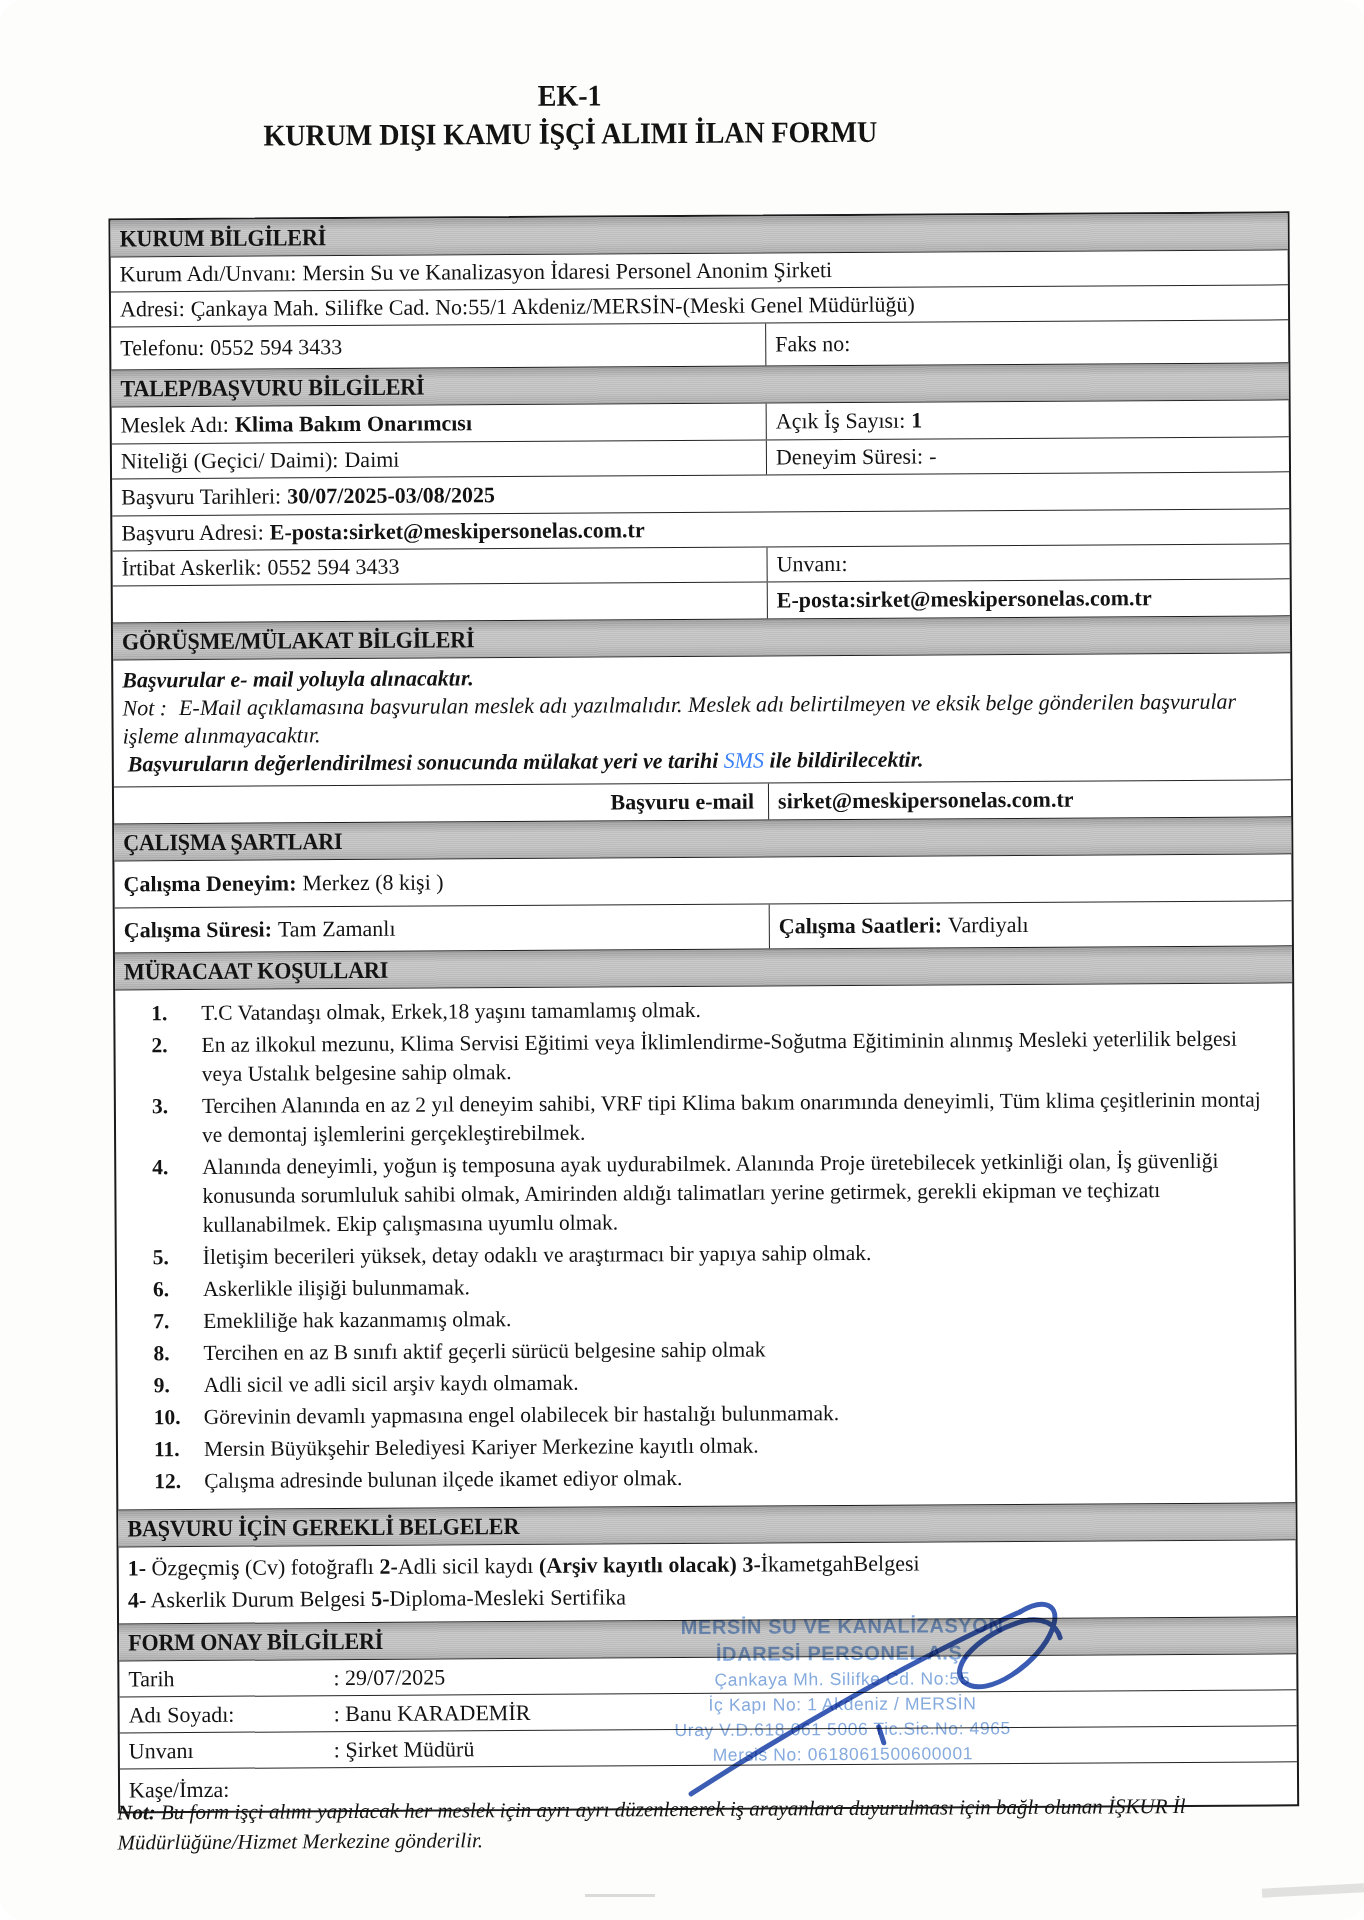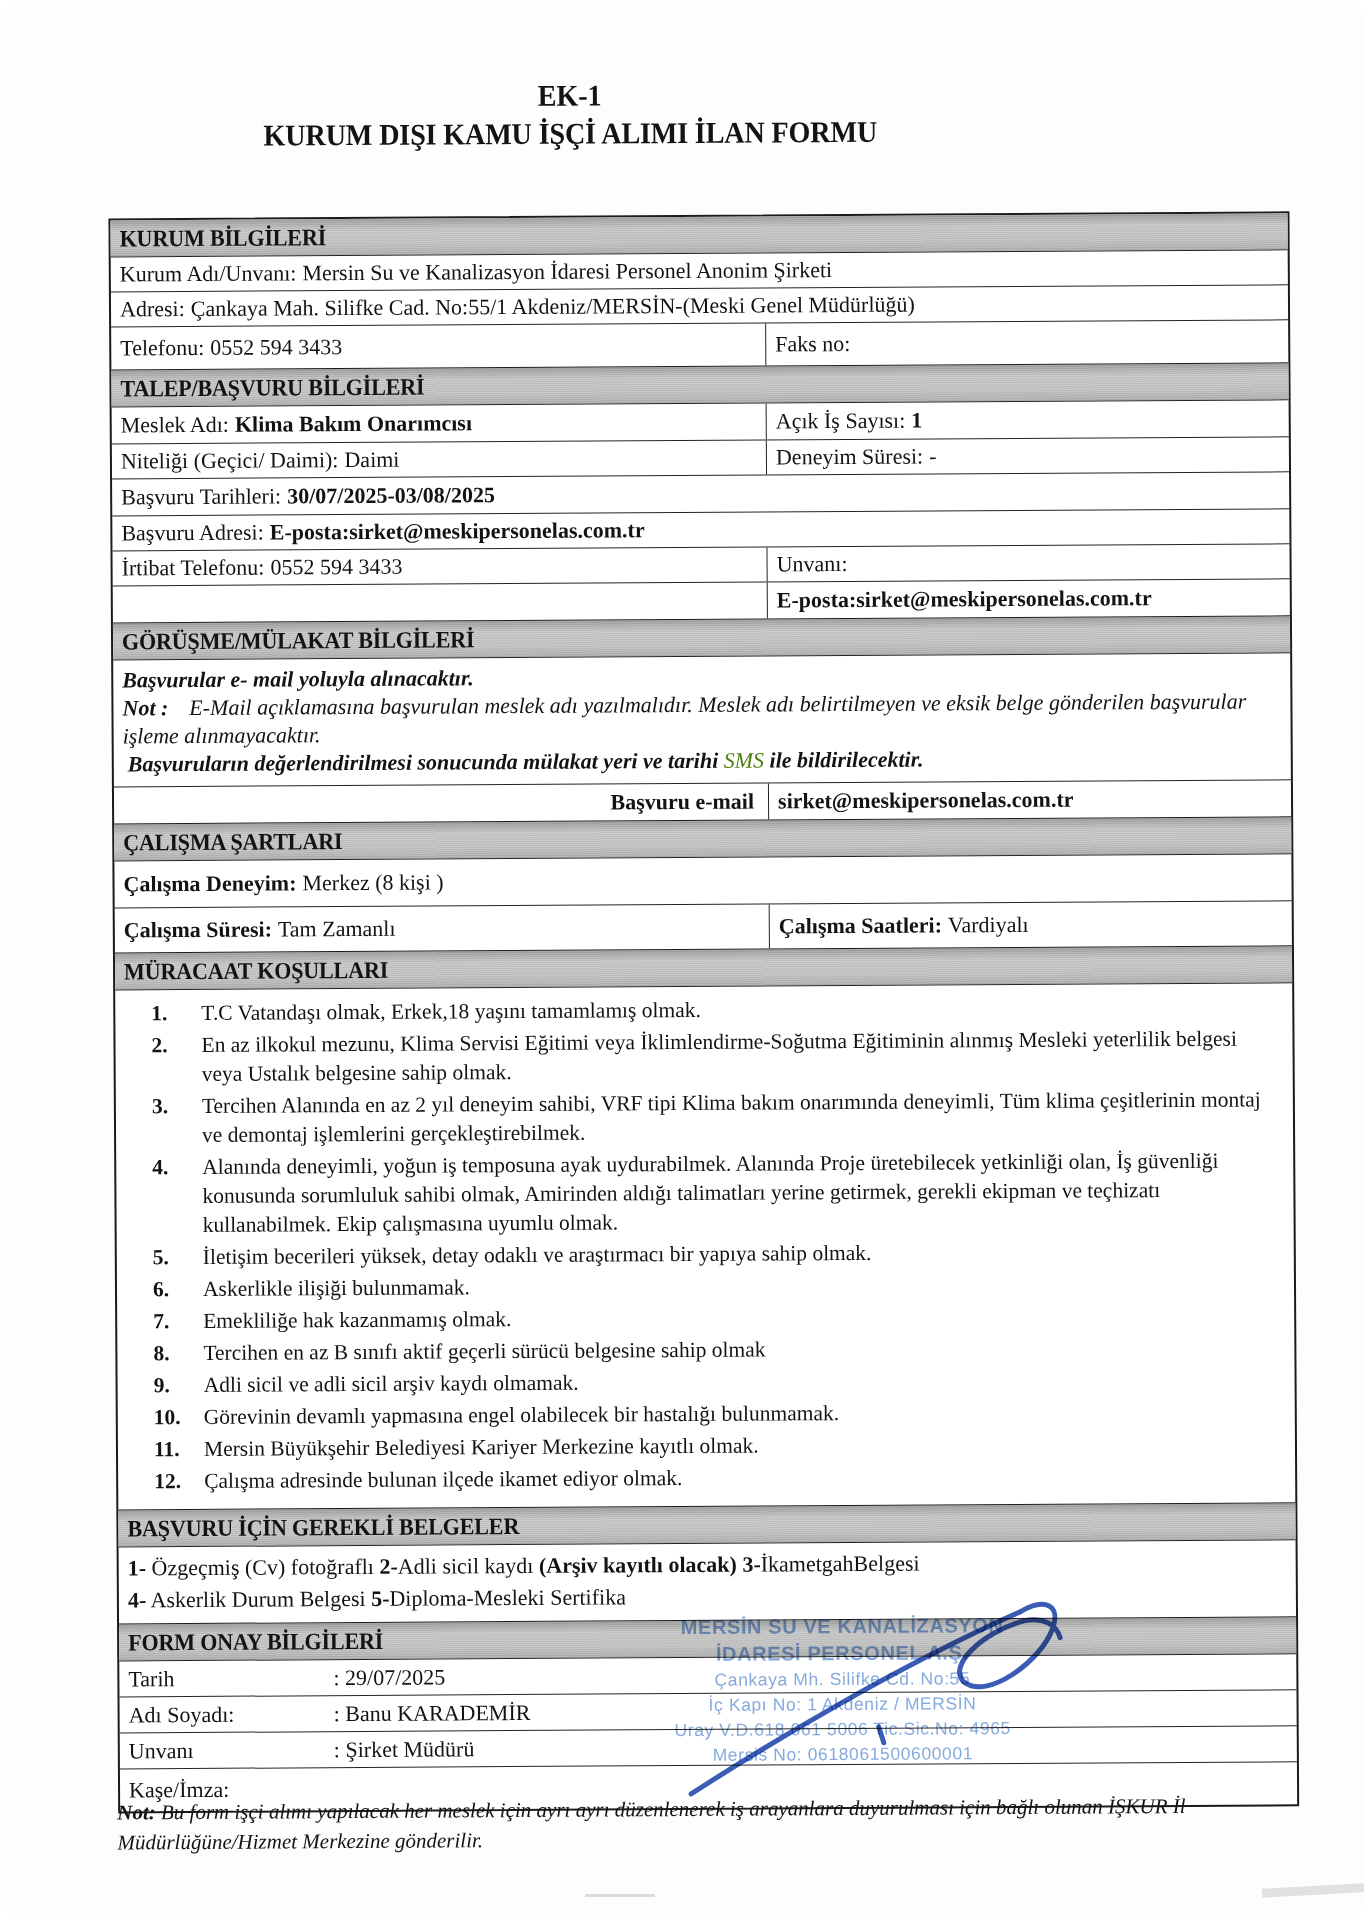--- a/index.html
+++ b/index.html
@@ -31,21 +31,21 @@
   .cr { flex:1; border-left:1.6px solid #242424; min-height:inherit;
         display:flex; align-items:center; }
   .h42 { min-height:42px; } .h46 { min-height:46px; } .h44 { min-height:44px; } .h36 { min-height:36px; }
   .b { font-weight:bold; }
   .lab { margin-right:6px; }
 
   
   .freeblock { border-top:1.6px solid #242424; padding:6px 12px 8px 9px; font-size:22px; }
   .fb-line1 { font-weight:bold; font-style:italic; line-height:28px; }
   .fb-not   { font-style:italic; line-height:28px; }
-  .fb-not .nlab { font-weight:bold; margin-right:21px; }
+  .fb-not .nlab { font-weight:normal; margin-right:12px; }
   .fb-sms   { font-weight:bold; font-style:italic; line-height:28px; padding-left:5px; }
   .email-row .cl { text-align:right; font-weight:bold; padding-right:14px; }
   .email-row .cr { font-weight:bold; }
 
   
   .mk-block { border-top:1.6px solid #242424; padding:9px 30px 10px 0; }
   .mk-item { display:flex; font-size:21.5px; line-height:29px; margin-bottom:3px; }
   .mk-num { flex:none; width:50px; margin-left:36px; font-weight:bold; }
   .mk-text { flex:1; }
 
@@ -148,21 +148,21 @@
       </div>
 
       <div class="row">
         <div class="cell">
           <span class="lab">Başvuru Adresi:</span><span class="b">E-posta:sirket@meskipersonelas.com.tr</span>
         </div>
       </div>
 
       <div class="row">
         <div class="cell cl">
-          <span class="lab">İrtibat Telefonu:</span><span>0552 594 3433</span>
+          <span class="lab">İrtibat Askerlik:</span><span>0552 594 3433</span>
         </div>
         <div class="cell cr">
           <span class="lab">Unvanı:</span>
             <span></span>
         </div>
       </div>
 
       <div class="row h36">
         <div class="cell cl"></div>
         <div class="cell cr b">
@@ -173,21 +173,21 @@
       <div class="hd">
           <span class="cond">GÖRÜŞME/MÜLAKAT BİLGİLERİ</span>
         </div>
 
       <div class="freeblock">
         <div class="fb-line1">Başvurular e- mail yoluyla alınacaktır.</div>
         <div class="fb-not">
           <span class="nlab">Not :</span><span>E-Mail açıklamasına başvurulan meslek adı yazılmalıdır. Meslek adı belirtilmeyen ve eksik belge gönderilen başvurular işleme alınmayacaktır.</span>
         </div>
         <div class="fb-sms">
-          <span>Başvuruların değerlendirilmesi sonucunda mülakat yeri ve tarihi </span><span style="color: #4d7c0f; font-weight: normal;">SMS</span><span> ile bildirilecektir.</span>
+          <span>Başvuruların değerlendirilmesi sonucunda mülakat yeri ve tarihi </span><span style="color: #3b82f6; font-weight: normal;">SMS</span><span> ile bildirilecektir.</span>
         </div>
       </div>
 
       <div class="row h36 email-row">
         <div class="cell cl">Başvuru e-mail</div>
         <div class="cell cr">
           <span>sirket@meskipersonelas.com.tr</span>
         </div>
       </div>
 

